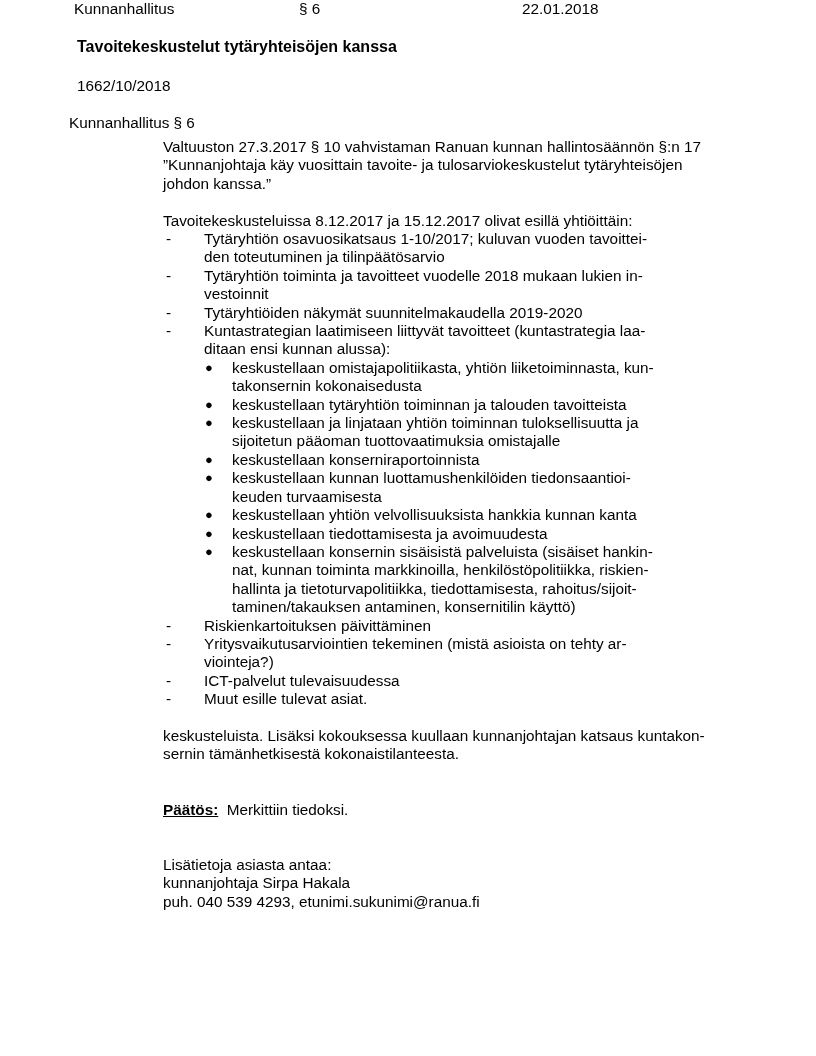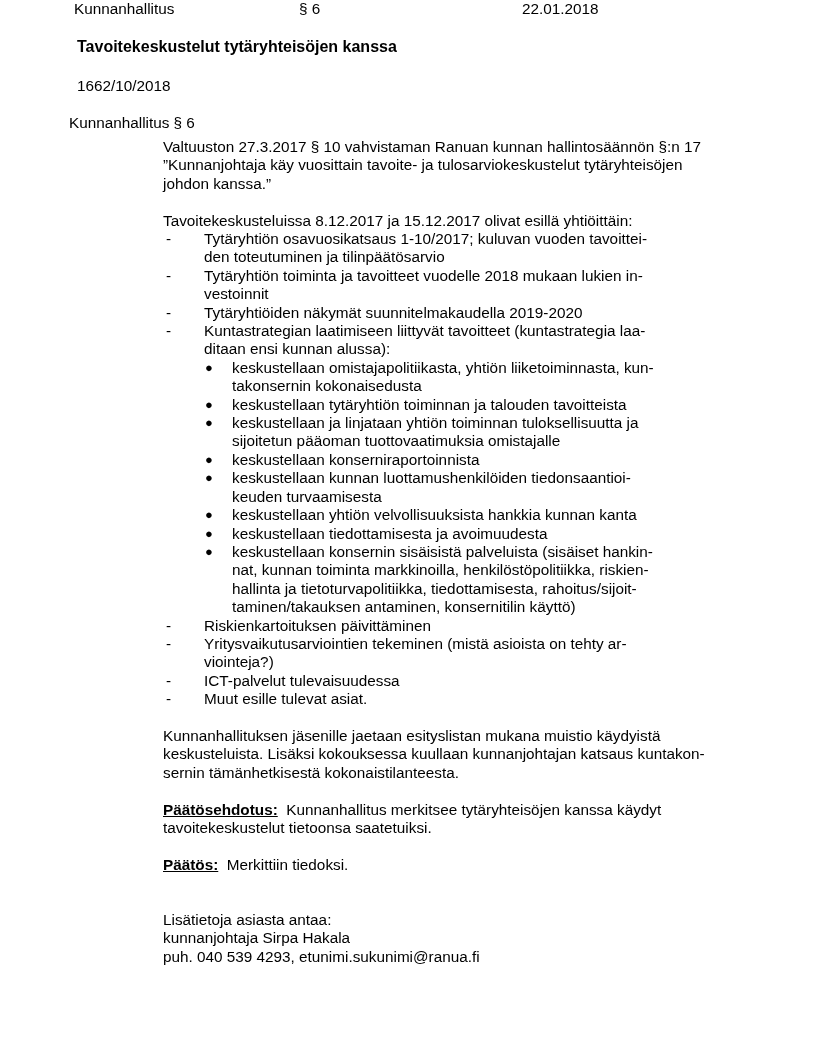--- a/index.html
+++ b/index.html
@@ -120,29 +120,24 @@
         <span class="mark">-</span>
         <div>ICT-palvelut tulevaisuudessa</div>
       </div>
       <div class="dash-item">
         <span class="mark">-</span>
         <div>Muut esille tulevat asiat.</div>
       </div>
     </div>
   <div class="gap"></div>
   <div>
-    <div class="p">Kunnanhallituksen jäsenille jaetaan esityslistan mukana muistio käydyistä</div>
     <div class="p">keskusteluista. Lisäksi kokouksessa kuullaan kunnanjohtajan katsaus kuntakon-</div>
     <div class="p">sernin tämänhetkisestä kokonaistilanteesta.</div>
   </div>
   <div class="gap"></div>
-  <div>
-    <div class="p"><span class="lbl">Päätösehdotus:</span>&nbsp; <span>Kunnanhallitus merkitsee tytäryhteisöjen kanssa käydyt</span></div>
-    <div class="p">tavoitekeskustelut tietoonsa saatetuiksi.</div>
-  </div>
   <div class="gap"></div>
   <div class="p"><span class="lbl">Päätös:</span>&nbsp; <span>Merkittiin tiedoksi.</span></div>
   <div class="gap"></div>
   <div class="gap"></div>
   <div>
     <div class="p">Lisätietoja asiasta antaa:</div>
     <div class="p">kunnanjohtaja Sirpa Hakala</div>
     <div class="p">puh. 040 539 4293, etunimi.sukunimi@ranua.fi</div>
   </div>
 </div>

